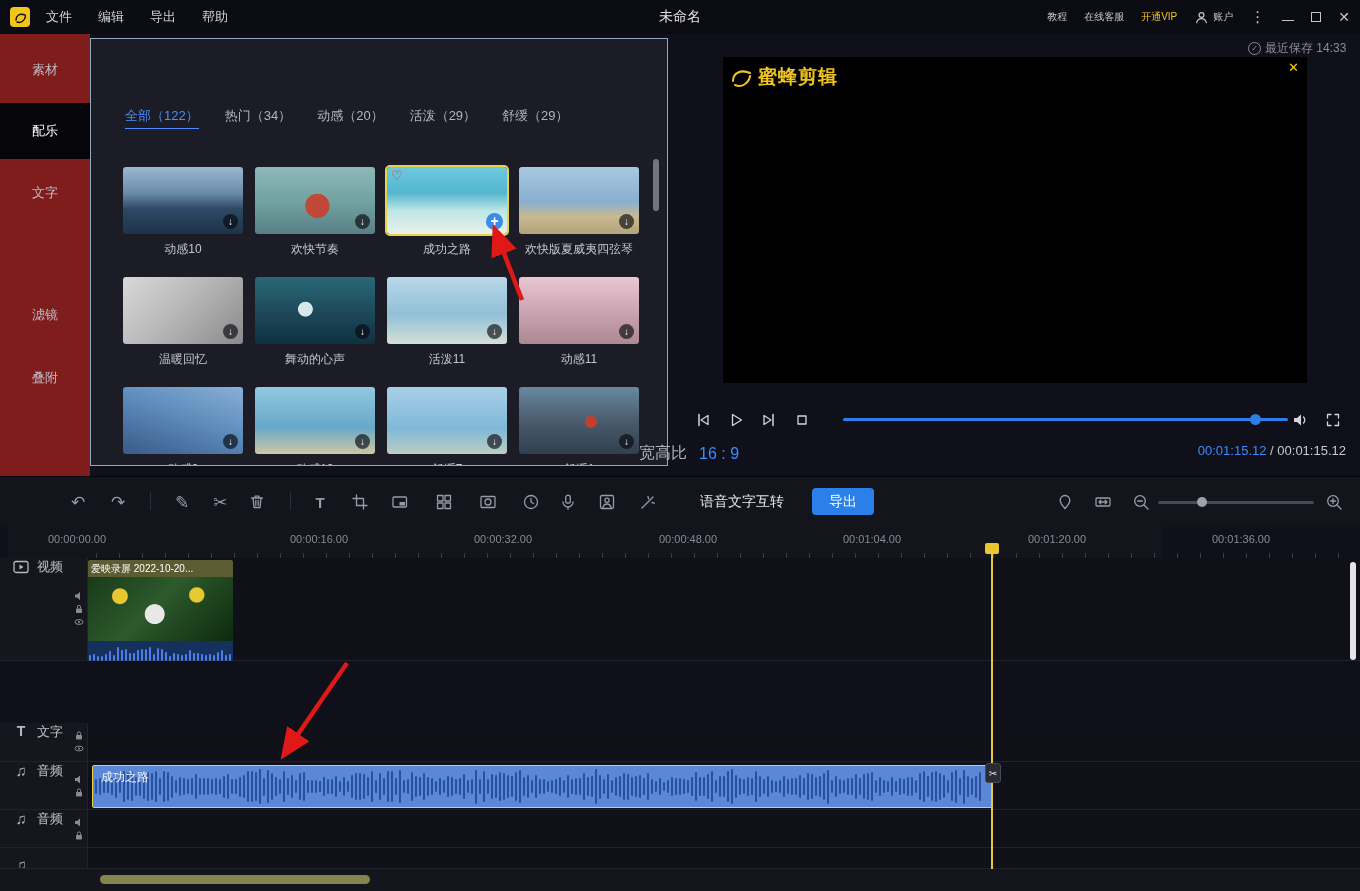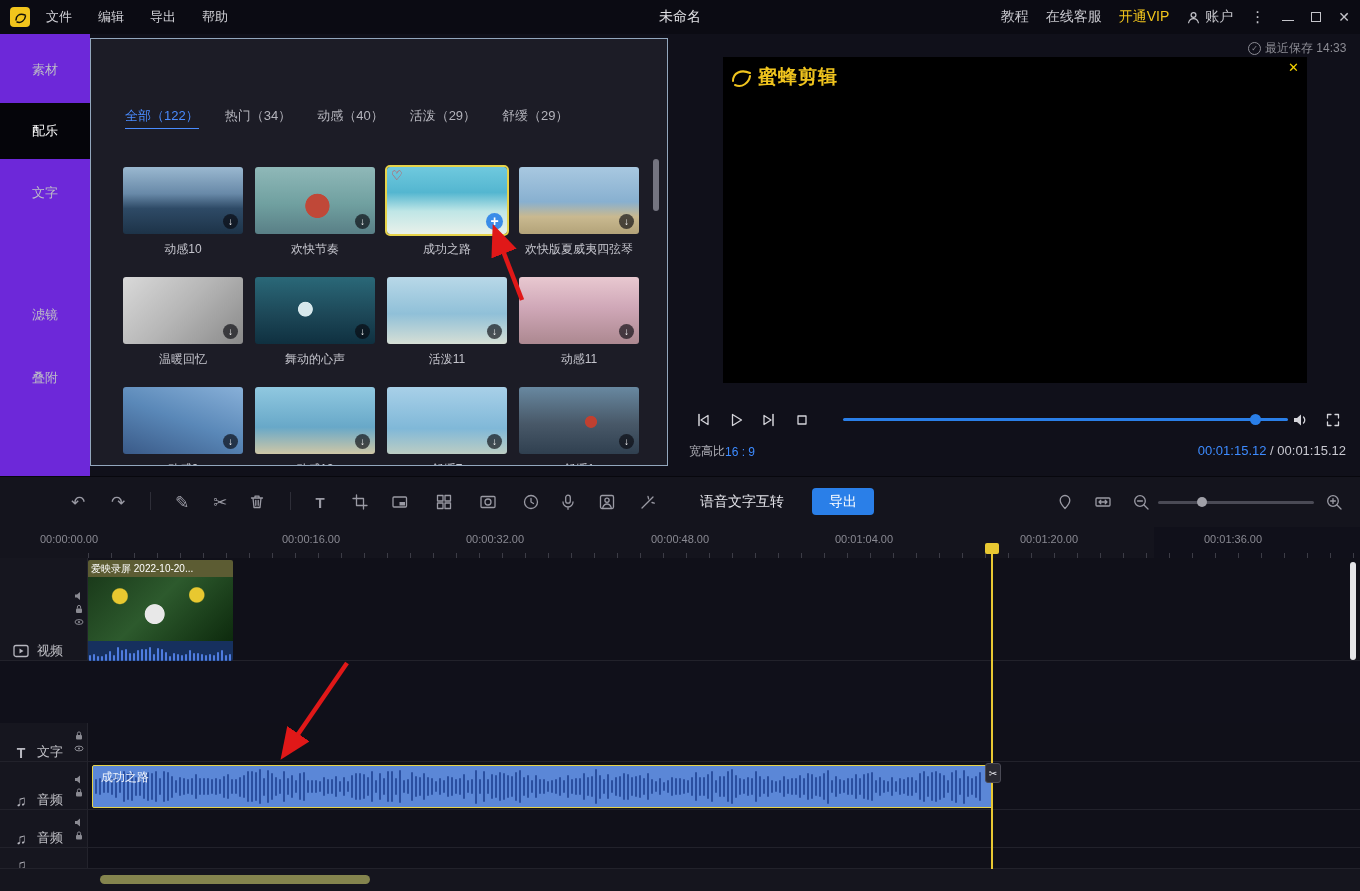--- a/index.html
+++ b/index.html
@@ -7,23 +7,23 @@
   body{font-family:"Liberation Sans","DejaVu Sans",sans-serif}
   #app{position:relative;width:1360px;height:891px;background:#10101a;overflow:hidden;color:#c8c8d0}
   .abs{position:absolute}
   .flex{display:flex;align-items:center}
   .ctr{display:flex;align-items:center;justify-content:center}
   svg{display:block}
   .ic{stroke:#9a9aa4;fill:none;stroke-width:1.3;stroke-linecap:round;stroke-linejoin:round}
   
   #titlebar{left:0;top:0;width:1360px;height:34px;background:#0b0b13}
   .menu{font-size:13px;color:#d0d0d6;cursor:default}
-  .tright{font-size:14px;color:#c4c4ca}
+  .tright{font-size:10px;color:#c4c4ca}
   
-  #sidebar{left:0;top:34px;width:90px;height:444px;background:#6d28d9}
+  #sidebar{left:0;top:34px;width:90px;height:444px;background:#7f1d1d}
   .sbitem{position:absolute;left:0;width:90px;height:56px;display:flex;align-items:center;justify-content:center;font-size:13px;color:#bdbdc6}
   .sbitem.active{background:#05050a;color:#fff}
   
   #mpanel{left:90px;top:38px;width:578px;height:428px;background:#1c1c26;border:1px solid #93a7bd;overflow:hidden}
   .tabstrip{position:absolute;left:14px;top:21px;width:546px;height:30px;background:#25252f;display:flex;align-items:center}
   .mtab{width:70px;height:30px;display:flex;align-items:center;justify-content:center;font-size:14px;color:#b4b4bc}
   .mtab.active{background:#f2c51c;color:#141414;font-weight:bold}
   .cats{position:absolute;left:34px;top:68px;display:flex;gap:26px;font-size:13px;color:#b4b4bc}
   .cat.active{color:#4a8cff;border-bottom:1px solid #4a8cff;padding-bottom:3px}
   .mcell{position:absolute;width:120px}
@@ -46,24 +46,24 @@
   .t10{background:linear-gradient(180deg,#a8d0e8 0%,#80b8d8 62%,#bccdc3 100%)}
   .t11{background:radial-gradient(circle at 60% 52%,#c04030 0 7%,rgba(0,0,0,0) 8%),linear-gradient(180deg,#6888a0 0%,#485868 55%,#304050 100%)}
   
   #video{left:723px;top:57px;width:584px;height:326px;background:#000}
   .timecur{color:#3d8bff}
   
   #toolbar{left:0;top:476px;width:1360px;height:51px;background:#14141d;border-top:1px solid #07070d}
   .tbi{position:absolute;top:490px;width:24px;height:24px;display:flex;align-items:center;justify-content:center;color:#9a9aa4;font-size:17px}
   .tdiv{position:absolute;top:492px;width:1px;height:18px;background:#2e2e38}
   
-  #ruler{left:0;top:527px;width:1154px;height:31px;background:#14141d}
+  #ruler{left:8px;top:527px;width:1154px;height:31px;background:#14141d}
   .rlabel{position:absolute;top:6px;font-size:11px;color:#8a8a93;white-space:nowrap}
   .trow{position:absolute;left:0;width:1360px;border-bottom:1px solid #22222b;background:#101019}
-  .thead{position:absolute;left:0;top:0;bottom:0;width:88px;background:#16161f;border-right:1px solid #23232c;display:flex;align-items:flex-end;padding-left:12px;gap:7px}
+  .thead{position:absolute;left:0;top:0;bottom:0;width:88px;background:#16161f;border-right:1px solid #23232c;display:flex;align-items:flex-start;padding-left:12px;gap:7px}
   .tlabel{font-size:13px;color:#c0c0c6;white-space:nowrap}
   .tctrl{position:absolute;left:74px;top:50%;transform:translateY(-50%);display:flex;flex-direction:column;gap:3px}
   .wave{display:flex;align-items:center;overflow:hidden}
   .wave i{flex:none;width:2px;margin-right:2px;border-radius:1px;display:block}
   .wave.bottom{align-items:flex-end}
   
   #tagbadge{left:963px;top:799px;width:397px;height:92px;background:linear-gradient(180deg,#0d1fae,#1028c4);z-index:60}
   
   .knob{border-radius:50%}
 </style>
@@ -110,21 +110,21 @@
     <div class="sbitem active" style="top:69px">配乐</div>
     <div class="sbitem" style="top:131px">文字</div>
     <div class="sbitem" style="top:253px">滤镜</div>
     <div class="sbitem" style="top:316px">叠附</div>
   </div>
 
   <div id="mpanel" class="abs">
     <div class="cats">
       <span class="cat active">全部（122）</span>
       <span class="cat">热门（34）</span>
-      <span class="cat">动感（40）</span>
+      <span class="cat">动感（20）</span>
       <span class="cat">活泼（29）</span>
       <span class="cat">舒缓（29）</span>
     </div>
 
     <div class="mcell" style="left:32px;top:128px">
       <div class="mthumb t0">
           <span class="dl">↓</span>
         </div>
       <div class="mlabel">动感10</div>
     </div>
@@ -244,21 +244,21 @@
     <svg width="18" height="18" viewBox="0 0 18 18">
         <path d="M3 7h3l4-3.5v11L6 11H3z" fill="#d4d4da"></path>
         <path d="M12.5 6a4.2 4.2 0 010 6" class="ic" style="stroke:#d4d4da"></path>
       </svg>
   </span>
   <span class="abs ctr" style="left:1322px;top:409px;width:22px;height:22px">
     <svg width="18" height="18" viewBox="0 0 18 18">
         <path d="M3.5 7v-3.5h3.5M11 3.5h3.5V7M14.5 11v3.5H11M7 14.5H3.5V11" class="ic" style="stroke:#d4d4da"></path>
       </svg>
   </span>
-  <div class="abs flex" style="left:689px;top:443px;font-size:12px;gap:0">
+  <div class="abs flex" style="left:639px;top:443px;font-size:16px;gap:12px">
     <span style="color:#b0b0b8">宽高比</span>
     <span style="color:#3d8bff">16 : 9</span>
   </div>
   <div class="abs" style="right:14px;top:443px;font-size:13px">
     <span class="timecur">00:01:15.12</span><span style="color:#c8c8d0"> / </span><span style="color:#c8c8d0">00:01:15.12</span>
   </div>
 
   <div id="toolbar" class="abs"></div>
   <span class="tbi" style="left:66px">↶</span>
   <span class="tbi" style="left:106px">↷</span>

